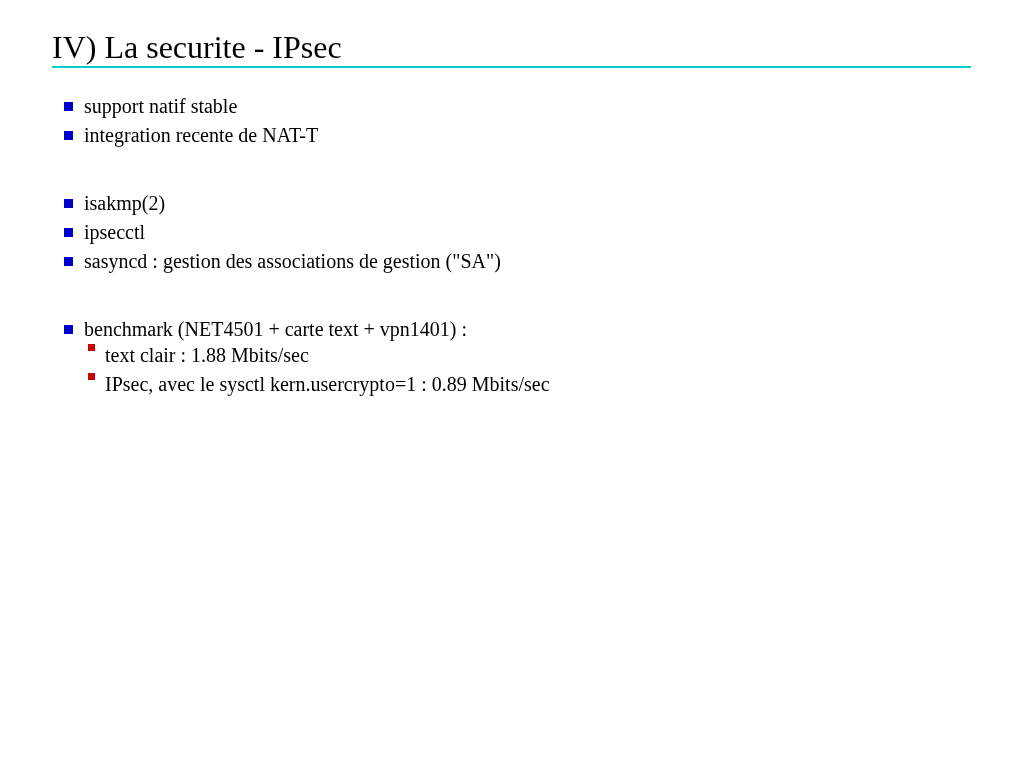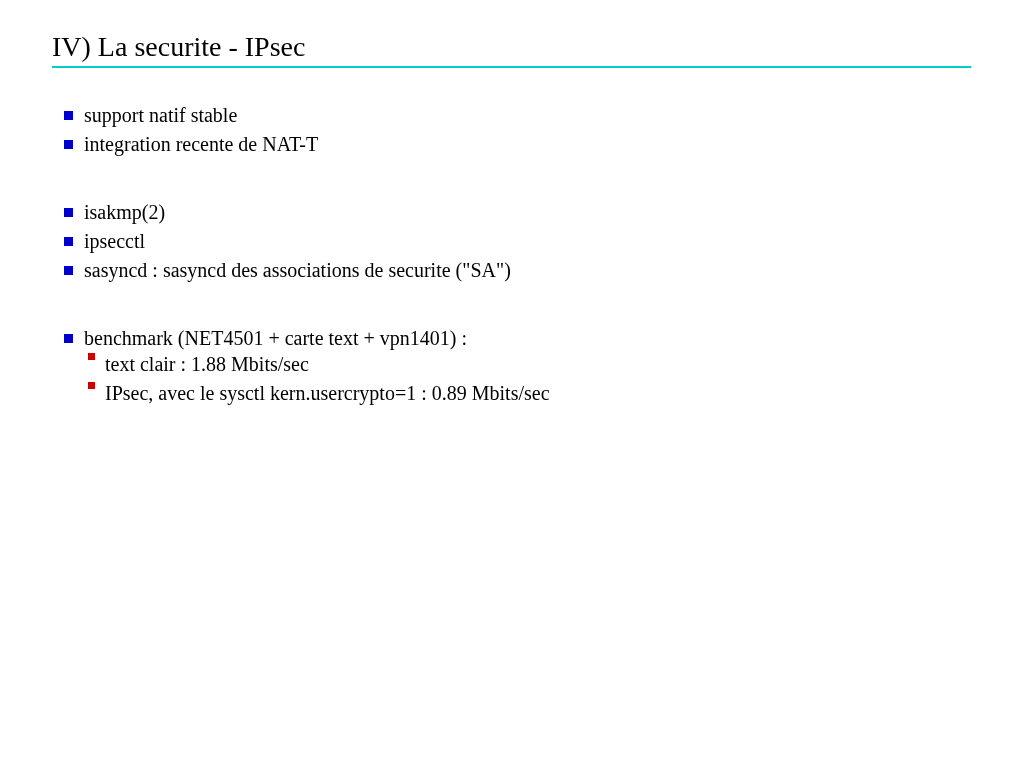--- a/index.html
+++ b/index.html
@@ -14,33 +14,33 @@
     width:1024px;height:768px;
     background:var(--bg);
     font-family:"Liberation Serif","DejaVu Serif",serif;
     color:var(--text);
     position:relative;
     overflow:hidden;
   }
   .slide-title{
     position:absolute;
     left:52px;top:32px;
-    font-size:28px;
+    font-size:32px;
     line-height:30px;
     white-space:nowrap;
   }
   .title-rule{
     position:absolute;
     left:52px;top:66px;
     width:919px;height:2px;
     background:var(--rule);
   }
   .content{
     position:absolute;
-    left:64px;top:101px;
+    left:64px;top:92px;
   }
   .group{margin-bottom:39px;}
   .row{
     display:flex;
     align-items:center;
     height:29px;
   }
   .bullet-main{
     width:9px;height:9px;
     background:var(--bullet-main);
@@ -87,21 +87,21 @@
     <div class="row">
       <span class="bullet-main"></span>
       <span class="row-text">isakmp(2)</span>
     </div>
     <div class="row">
       <span class="bullet-main"></span>
       <span class="row-text">ipsecctl</span>
     </div>
     <div class="row">
       <span class="bullet-main"></span>
-      <span class="row-text">sasyncd : sasyncd des associations de securite ("SA")</span>
+      <span class="row-text">sasyncd : gestion des associations de gestion ("SA")</span>
     </div>
   </div>
 
   <div class="group">
     <div class="row">
       <span class="bullet-main"></span>
       <span class="row-text">benchmark (NET4501 + carte text + vpn1401) :</span>
     </div>
     <div class="sub-row">
       <span class="bullet-sub"></span>

